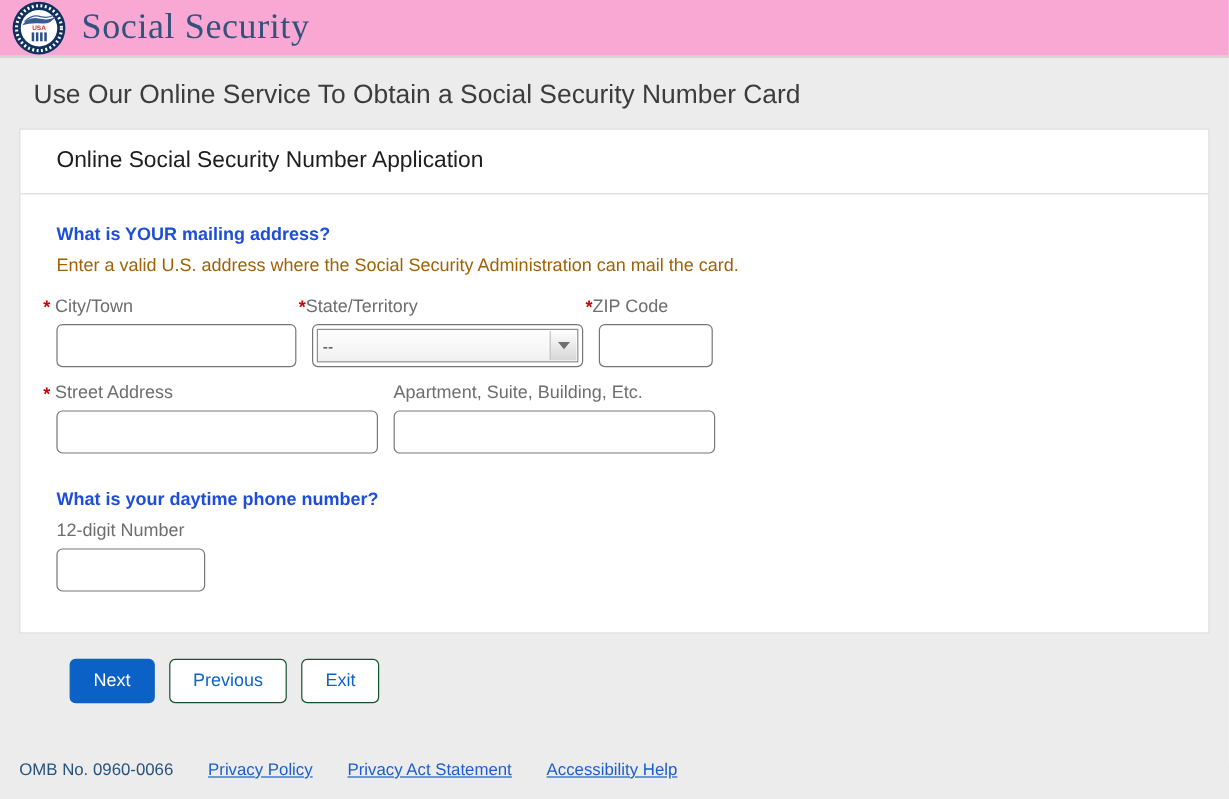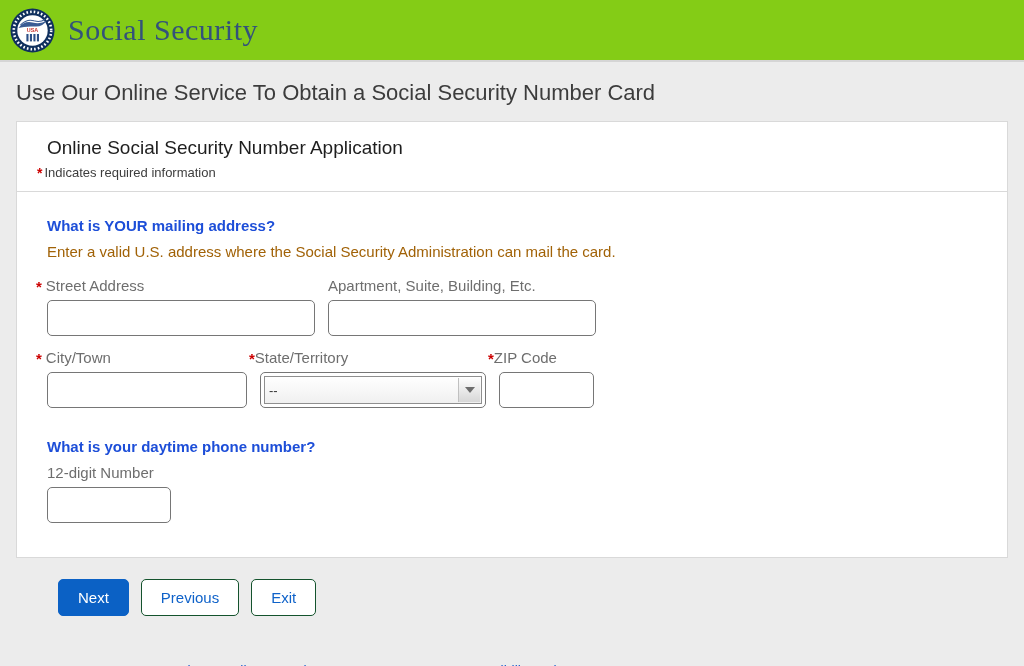--- a/index.html
+++ b/index.html
@@ -7,42 +7,42 @@
   body {
     height: 666px;
     background: #ececec;
     font-family: "Liberation Sans", sans-serif;
     color: #1b1b1b;
     overflow: hidden;
   }
 
   
   .site-header {
-    height: 62px;
-    background: #84cc16;
+    height: 48px;
+    background: #f9a8d4;
     border-bottom: 2px solid #d5d5d5;
     display: flex;
     align-items: center;
     padding-left: 10px;
   }
   .seal { width: 45px; height: 45px; flex: 0 0 auto; }
   .brand {
     font-family: "Liberation Serif", serif;
     font-size: 30px;
     color: #33527b;
     margin-left: 13px;
     letter-spacing: 0.5px;
   }
 
   
   .page-title {
     font-size: 22px;
     font-weight: 400;
     color: #3c3c3c;
-    padding: 18px 16px 15px 16px;
+    padding: 18px 16px 15px 28px;
   }
 
   
   .panel {
     background: #ffffff;
     border: 1px solid #d9d9d9;
     margin: 0 16px;
   }
   .panel-header { padding: 15px 16px 11px 30px; }
   .panel-heading {
@@ -202,38 +202,26 @@
     </g>
   </svg>
   <div class="brand">Social Security</div>
 </header>
 
 <h1 class="page-title">Use Our Online Service To Obtain a Social Security Number Card</h1>
 
 <section class="panel">
   <div class="panel-header">
     <h2 class="panel-heading">Online Social Security Number Application</h2>
-    <div class="required-note"><span class="req-marker">*</span><span>Indicates required information</span></div>
   </div>
   <hr class="panel-divider">
   <div class="panel-body">
 
     <h3 class="question">What is YOUR mailing address?</h3>
     <p class="instructions">Enter a valid U.S. address where the Social Security Administration can mail the card.</p>
-
-    <div class="field-row">
-      <div class="field">
-        <label class="field-label"><span class="req-marker spaced">*</span><span>Street Address</span></label>
-        <input type="text" class="text-input w-268" style="">
-      </div>
-      <div class="field">
-        <label class="field-label"><span>Apartment, Suite, Building, Etc.</span></label>
-        <input type="text" class="text-input w-268" style="">
-      </div>
-    </div>
 
     <div class="field-row">
       <div class="field">
         <label class="field-label"><span class="req-marker spaced">*</span><span>City/Town</span></label>
         <input type="text" class="text-input w-200" style="">
       </div>
       <div class="field">
         <label class="field-label"><span class="req-marker">*</span><span>State/Territory</span></label>
         <div class="select-wrap">
           <div class="select-inner">
@@ -243,20 +231,31 @@
             <span class="select-arrow"></span>
           </div>
         </div>
       </div>
       <div class="field">
         <label class="field-label"><span class="req-marker">*</span><span>ZIP Code</span></label>
         <input type="text" class="text-input w-95" style="">
       </div>
     </div>
 
+    <div class="field-row">
+      <div class="field">
+        <label class="field-label"><span class="req-marker spaced">*</span><span>Street Address</span></label>
+        <input type="text" class="text-input w-268" style="">
+      </div>
+      <div class="field">
+        <label class="field-label"><span>Apartment, Suite, Building, Etc.</span></label>
+        <input type="text" class="text-input w-268" style="">
+      </div>
+    </div>
+
     <div class="section-spacer"></div>
 
     <h3 class="question">What is your daytime phone number?</h3>
     <div class="field">
       <label class="field-label">12-digit Number</label>
       <input type="text" class="text-input w-124" style="">
     </div>
 
   </div>
 </section>

